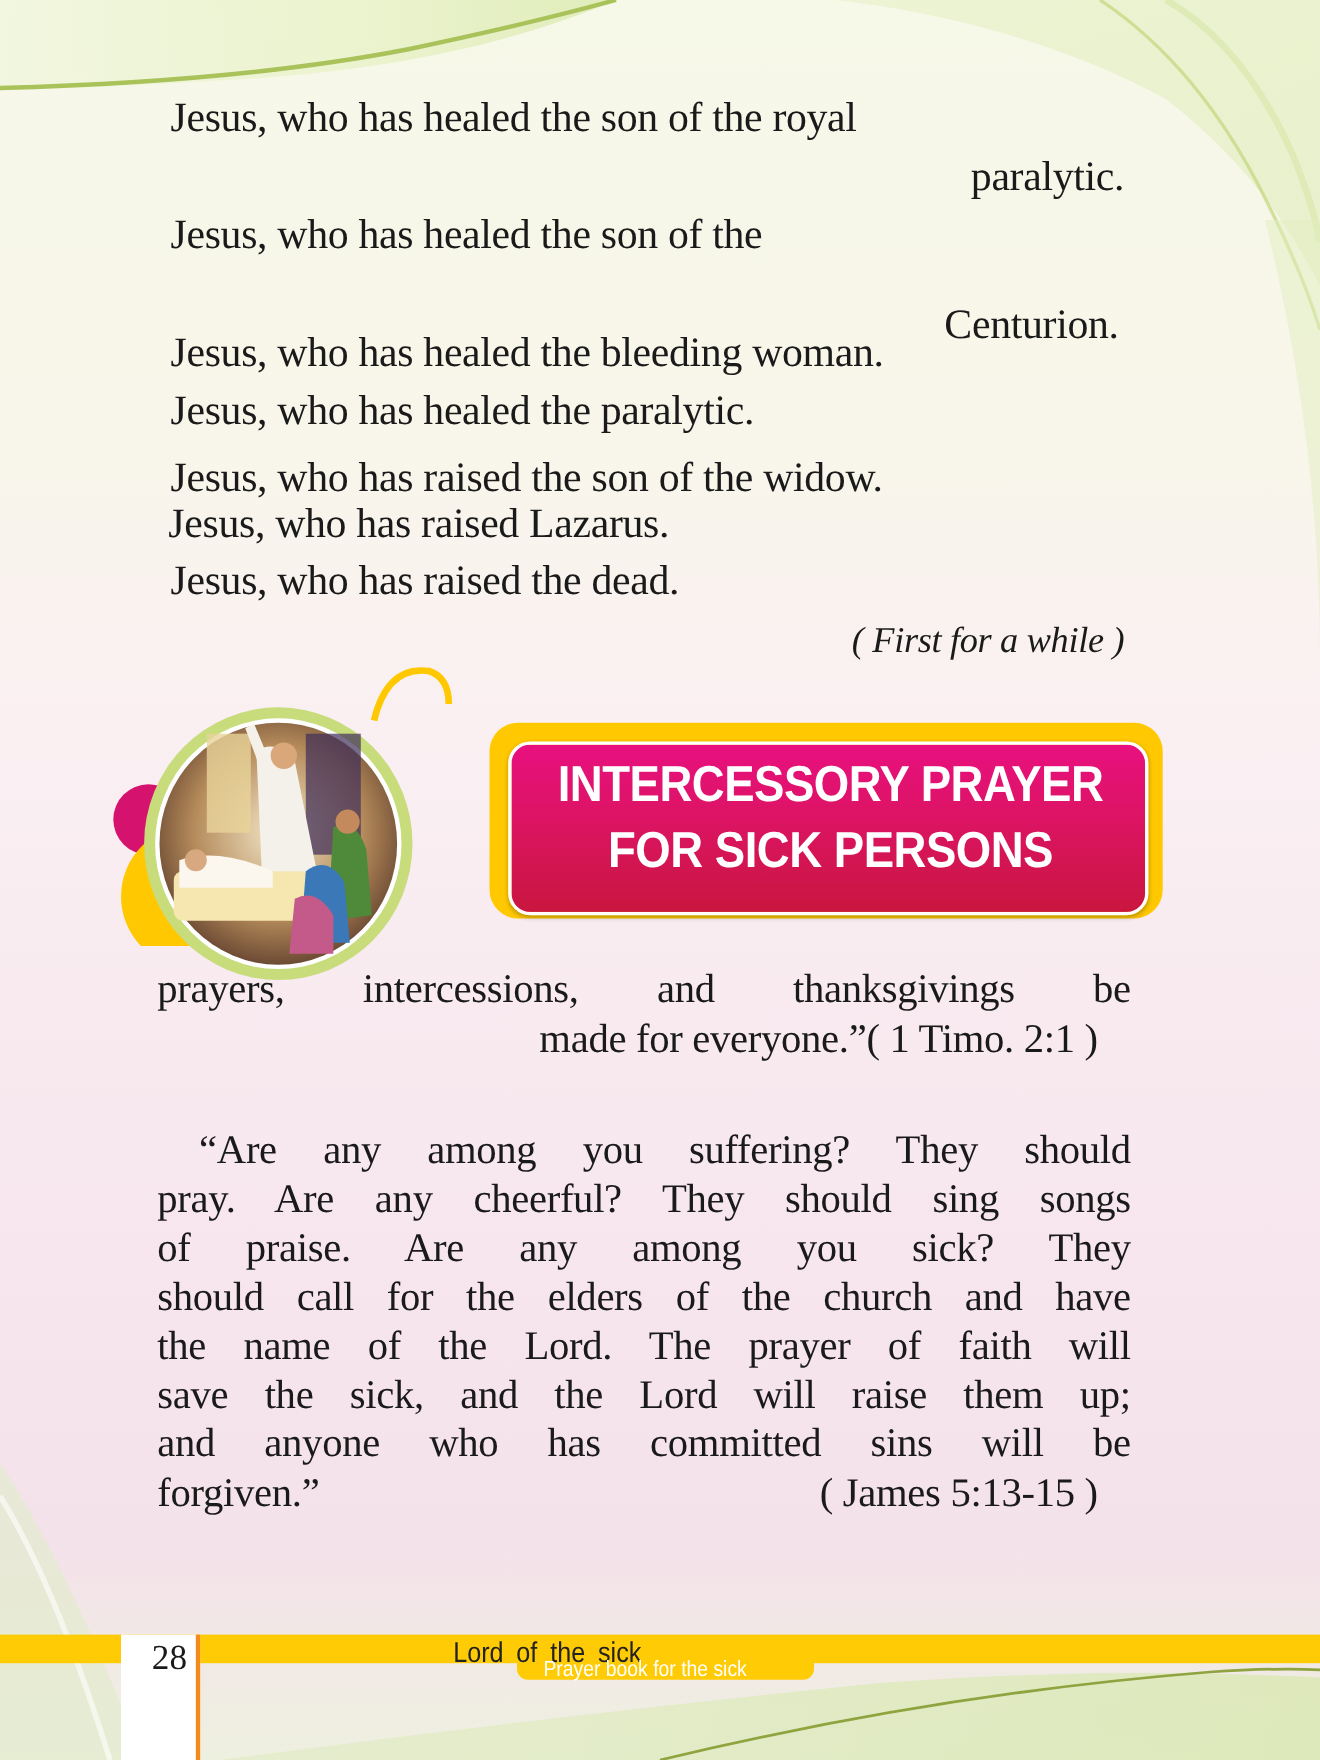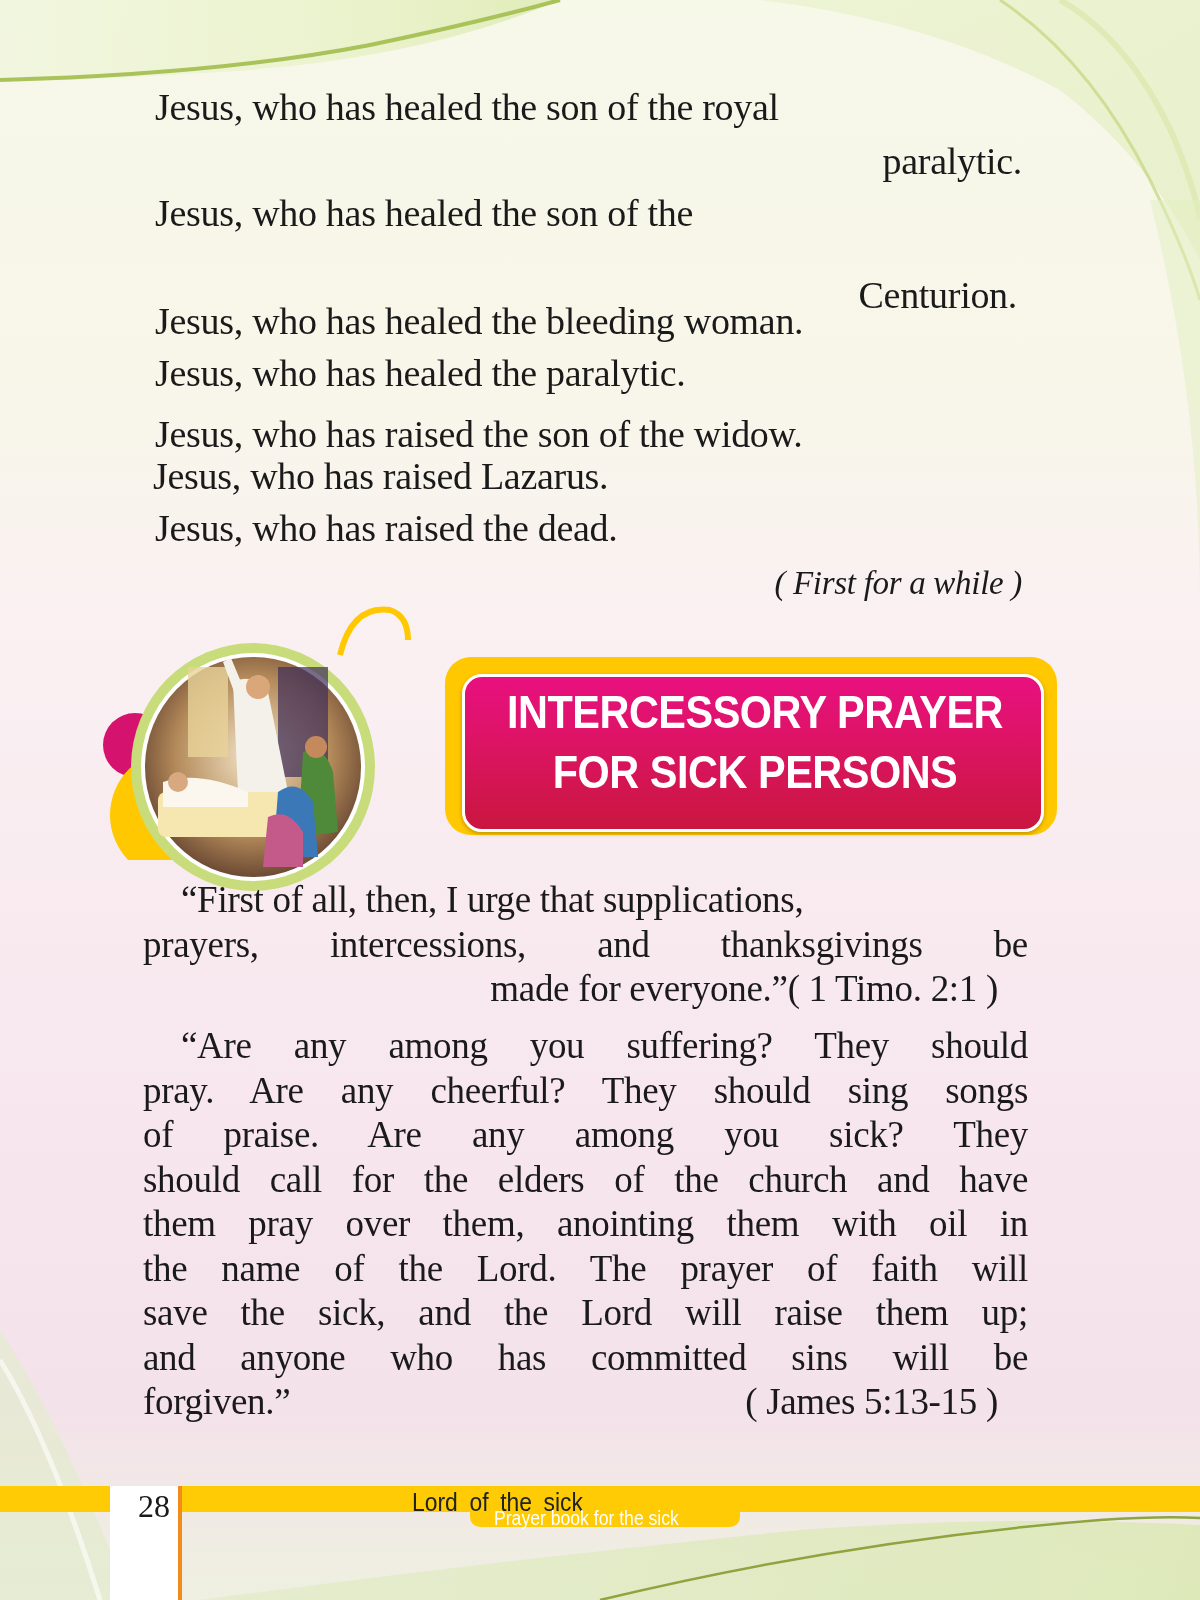--- a/index.html
+++ b/index.html
@@ -151,34 +151,32 @@
     <circle cx="50" cy="140" r="10" fill="#d8a980"></circle>
 
     <path d="M175,110 Q195,100 205,130 L210,190 L170,195 Z" fill="#4e8a3a"></path>
     <circle cx="188" cy="105" r="11" fill="#c48a5c"></circle>
     <path d="M150,150 Q170,135 185,160 L190,215 L145,215 Z" fill="#3a78b8"></path>
     <path d="M140,175 Q160,165 175,190 L175,225 L135,225 Z" fill="#c45a8a"></path>
   </svg>
 </div>
 
 <div class="para" style="top:878px;">
-  <div style="text-indent:38px;">“First of all, then, I urge that supplications,</div>
   <div style="text-align-last:justify;">prayers, intercessions, and thanksgivings be</div>
   <div style="display:flex; justify-content:flex-end; padding-right:30px;">
     <span>made for everyone.”</span>
     <span>( 1 Timo. 2:1 )</span>
   </div>
 </div>
 
 <div class="para" style="top:1024px;">
   <div style="text-indent:38px; text-align-last:justify;">“Are any among you suffering? They should</div>
   <div style="text-align-last:justify;">pray. Are any cheerful? They should sing songs</div>
   <div style="text-align-last:justify;">of praise.  Are any among you sick? They</div>
   <div style="text-align-last:justify;">should call for the elders of the church and have</div>
-  <div style="text-align-last:justify;">them pray over them, anointing them with oil in</div>
   <div style="text-align-last:justify;">the name of the Lord.  The prayer of faith will</div>
   <div style="text-align-last:justify;">save the sick, and the Lord will raise them up;</div>
   <div style="text-align-last:justify;">and anyone who has committed sins will be</div>
   <div style="display:flex; justify-content:space-between; padding-right:30px;">
     <span>forgiven.”</span>
     <span>( James 5:13-15 )</span>
   </div>
 </div>
 
 <div class="footer-bar"></div>

